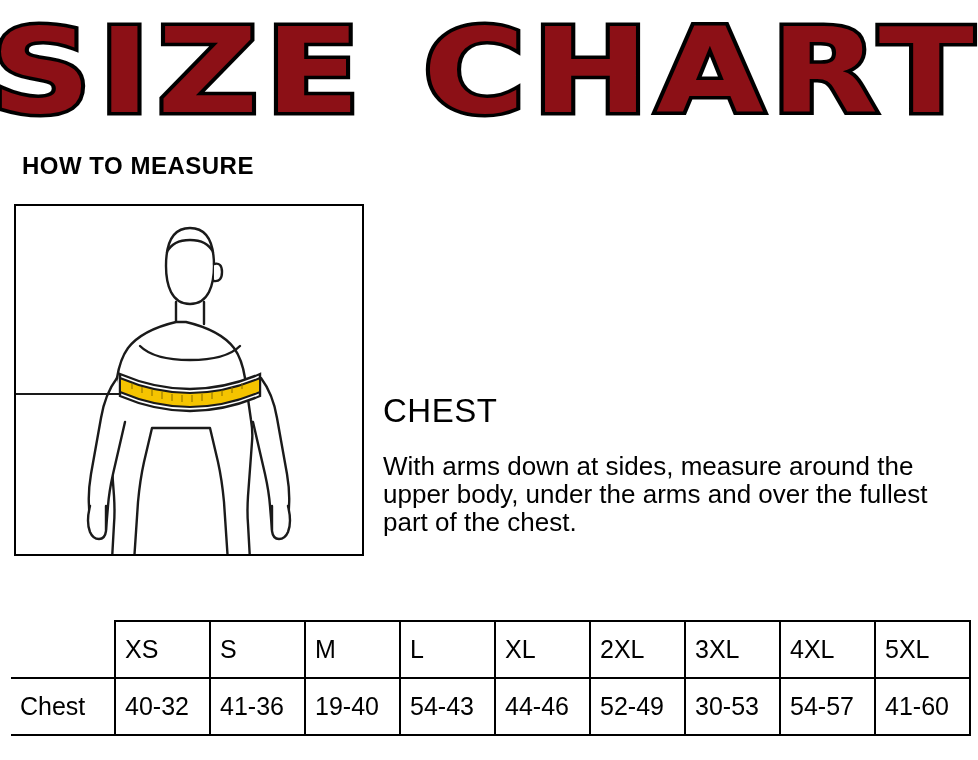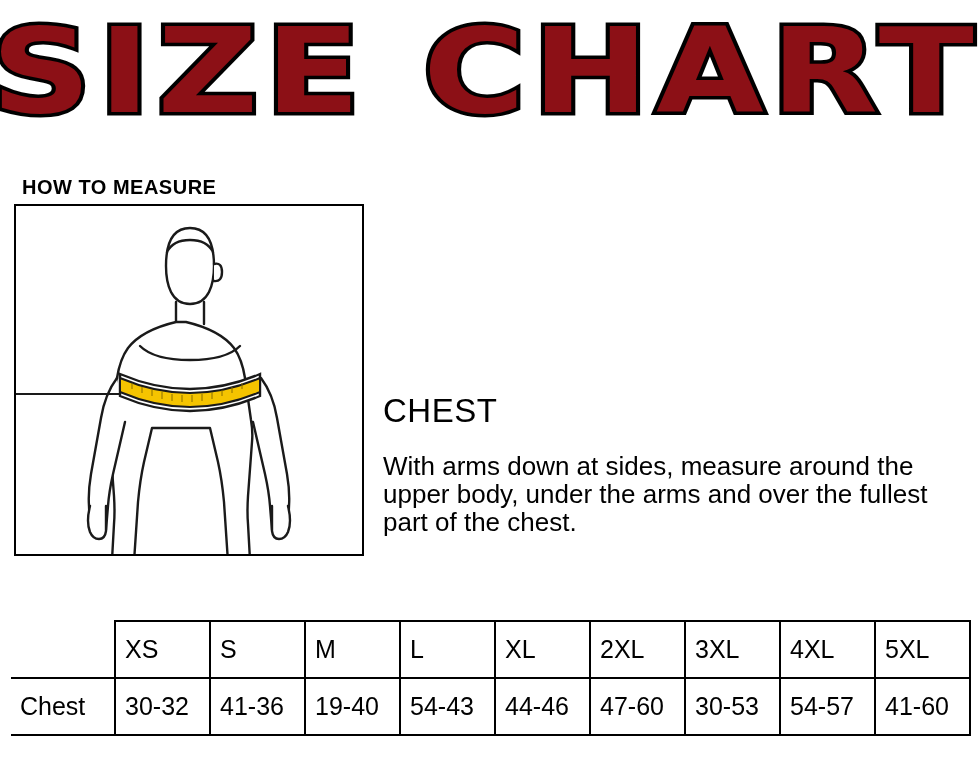--- a/index.html
+++ b/index.html
@@ -39,24 +39,24 @@
     color: #8c1016;
     -webkit-text-stroke: 7px #000000;
     paint-order: stroke fill;
     white-space: nowrap;
   }
 
   
   #how-to-measure-heading {
     position: absolute;
     left: 22px;
-    top: 176px;
+    top: 152px;
     font-family: "Liberation Sans", sans-serif;
     font-weight: bold;
-    font-size: 20px;
+    font-size: 24px;
     letter-spacing: 0.5px;
   }
 
   #figure-box {
     position: absolute;
     left: 14px;
     top: 204px;
     width: 350px;
     height: 352px;
     border: 2px solid #000000;
@@ -202,25 +202,25 @@
         <td>M</td>
         <td>L</td>
         <td>XL</td>
         <td>2XL</td>
         <td>3XL</td>
         <td>4XL</td>
         <td>5XL</td>
       </tr>
       <tr>
         <td class="rowhead">Chest</td>
-        <td>30-32</td>
+        <td>40-32</td>
         <td>41-36</td>
         <td>19-40</td>
         <td>54-43</td>
         <td>44-46</td>
-        <td>47-60</td>
+        <td>52-49</td>
         <td>30-53</td>
         <td>54-57</td>
         <td>41-60</td>
       </tr>
     </tbody>
   </table>
 </div>
 
 </body></html>

